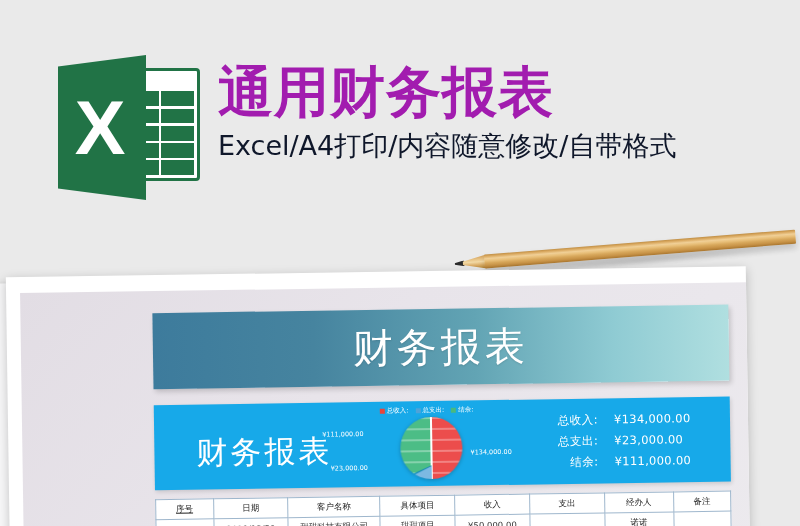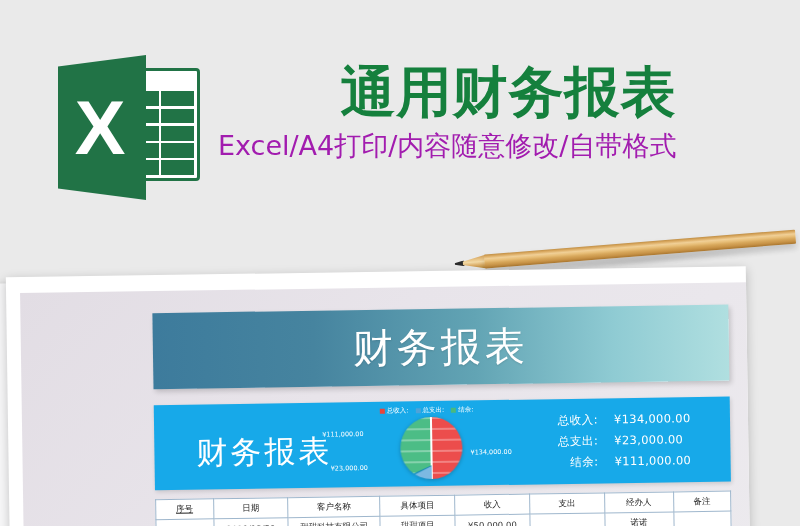--- a/index.html
+++ b/index.html
@@ -76,31 +76,30 @@
     letter-spacing: -2px;
   }
 
   .hero-text {
     margin-left: 12px;
     padding-top: 8px;
   }
   .hero-title {
     font-size: 55px;
     font-weight: bold;
-    color: #15803d;
+    color: #a21caf;
     line-height: 1.08;
     letter-spacing: 1px;
     white-space: nowrap;
     font-family: "DejaVu Sans", "Liberation Sans", sans-serif;
-    text-align: right;
   }
   .hero-sub {
     margin-top: 6px;
     font-size: 27px;
-    color: #a21caf;
+    color: #0f172a;
     letter-spacing: 0px;
     white-space: nowrap;
     font-family: "DejaVu Sans", "Liberation Sans", sans-serif;
   }
 
   
   .pencil-wrap {
     position: absolute;
     left: 455px; top: 248px;
     width: 345px; height: 42px;

